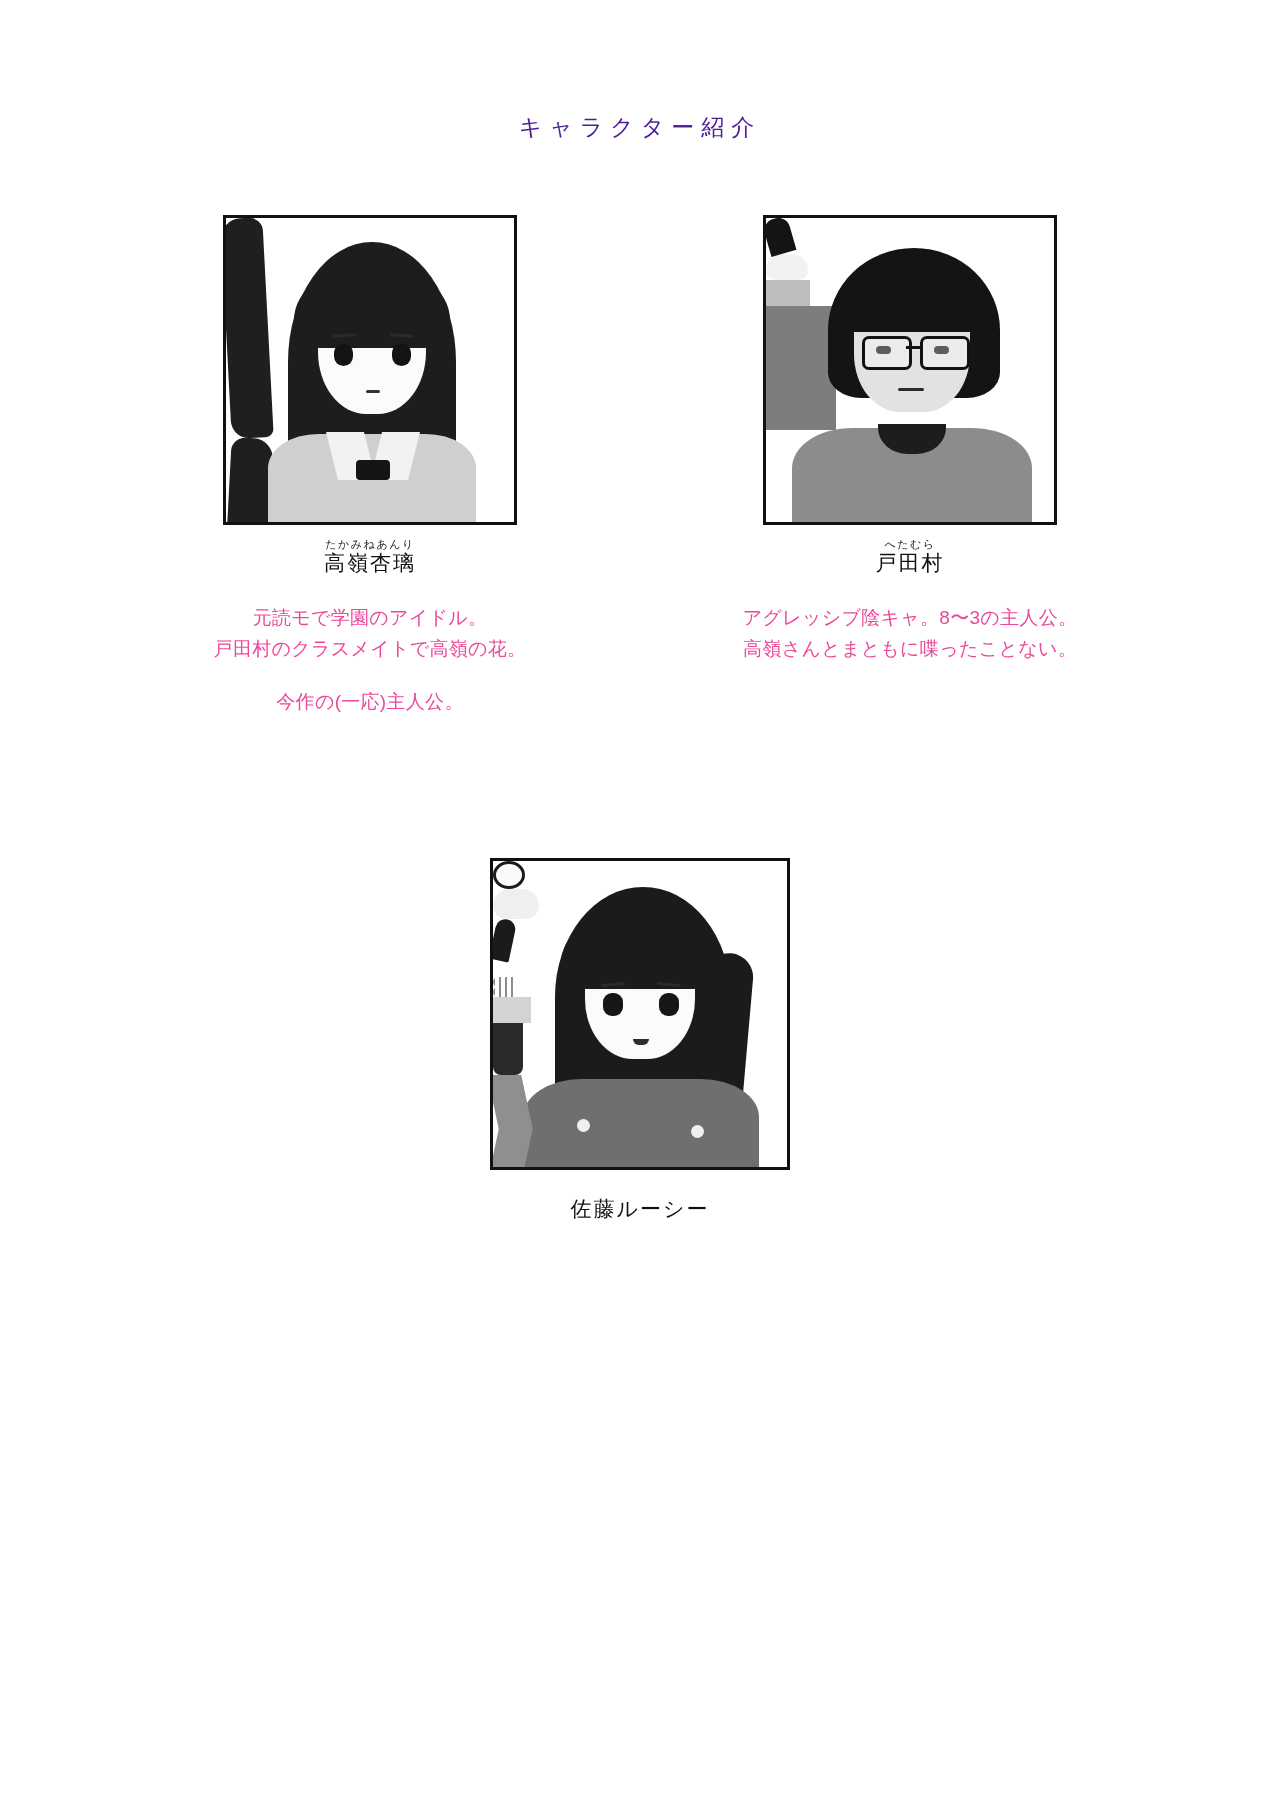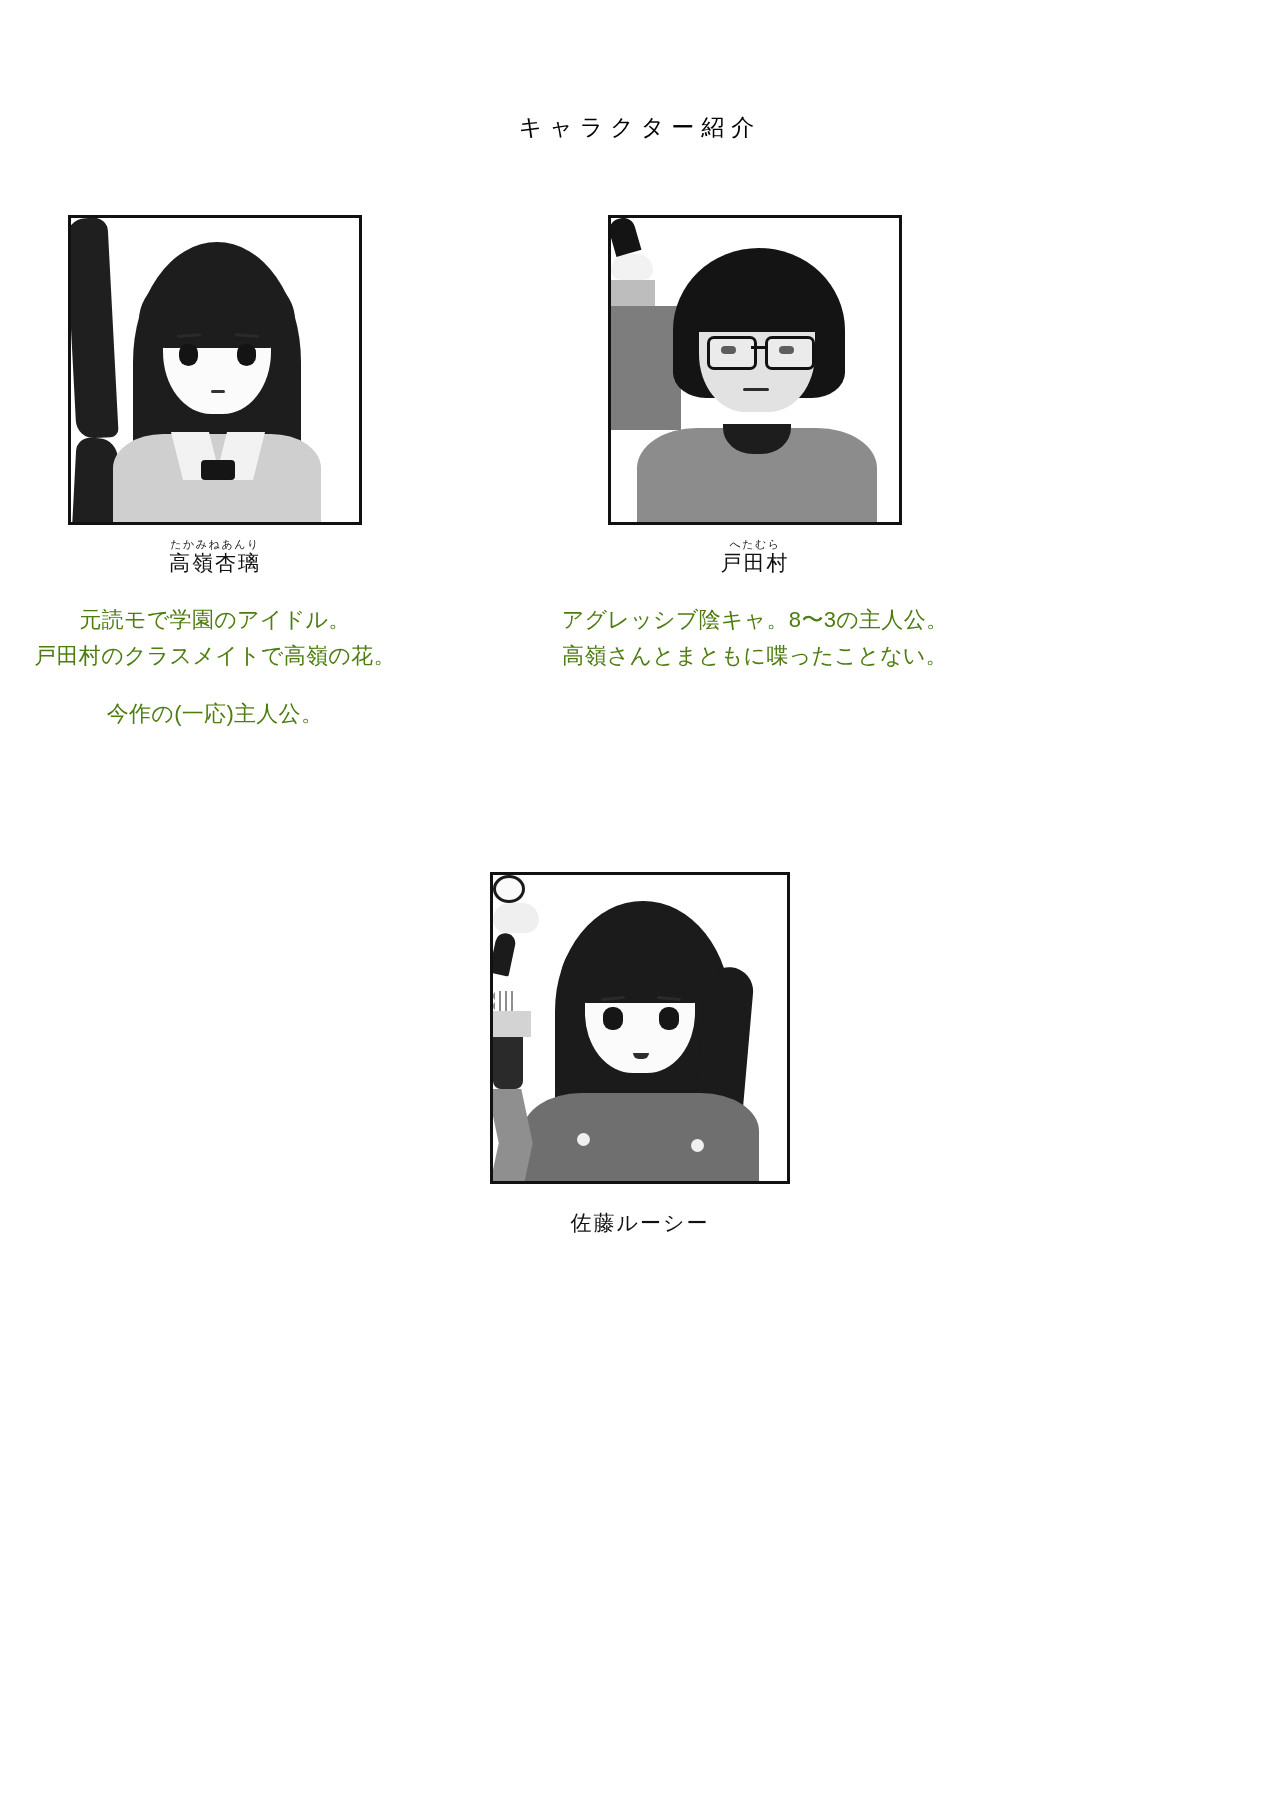--- a/index.html
+++ b/index.html
@@ -21,28 +21,29 @@
     position: relative;
     width: 1280px;
     height: 1808px;
     box-sizing: border-box;
   }
 
   .page-title {
     text-align: center;
     font-size: 23px;
     letter-spacing: 7px;
-    color: #000000;
+    color: #4c1d95;
     margin-top: 112px;
     font-weight: 400;
   }
 
   
   .row-top {
     display: flex;
+    justify-content: center;
     gap: 110px;
     margin-top: 72px;
   }
 
   .char-block {
     display: flex;
     flex-direction: column;
     align-items: center;
     width: 430px;
   }
@@ -78,23 +79,23 @@
   .char-name {
     font-size: 21px;
     letter-spacing: 2px;
     color: #111;
     display: block;
   }
 
   .desc {
     margin-top: 28px;
     text-align: center;
-    font-size: 22px;
+    font-size: 19px;
     line-height: 1.65;
-    color: #4d7c0f;
+    color: #ec4899;
     letter-spacing: 0.3px;
   }
   .desc p {
     margin: 0 0 22px 0;
   }
   .desc p:last-child {
     margin-bottom: 0;
   }
 
   

